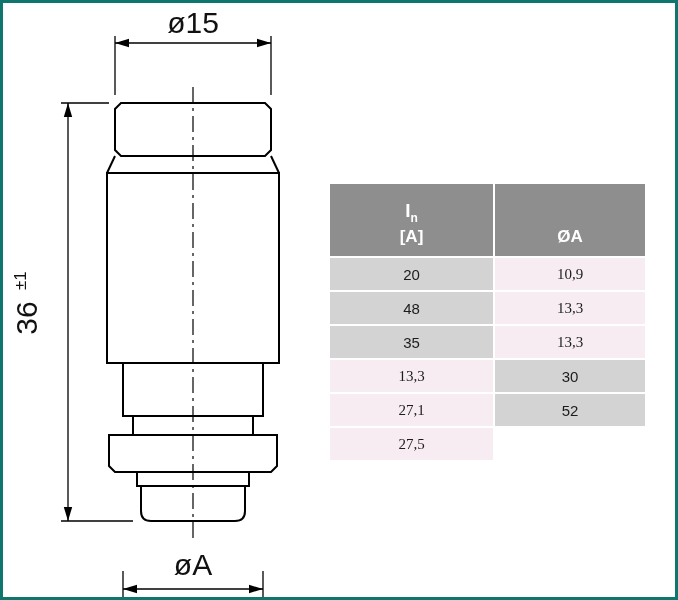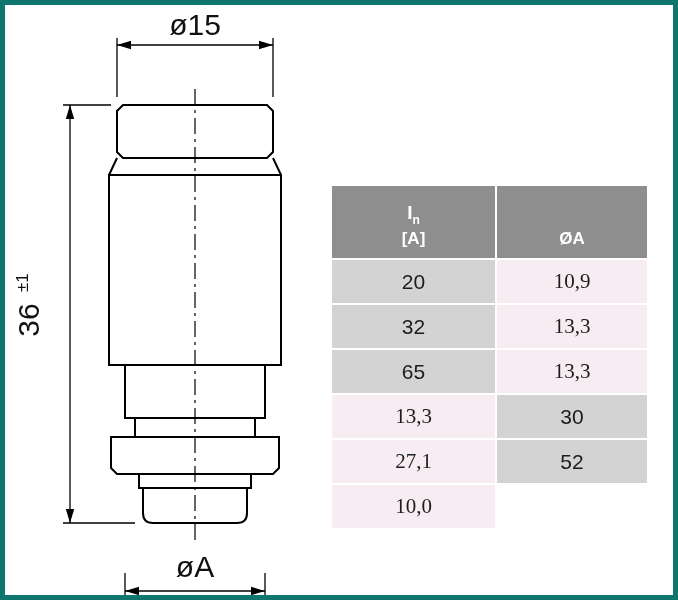--- a/index.html
+++ b/index.html
@@ -1,21 +1,21 @@
 <!DOCTYPE html>
 <html><head>
 <meta charset="utf-8">
 <style>
   html, body { margin: 0; padding: 0; background: #fff; }
   .canvas {
     position: relative;
     width: 678px;
     height: 600px;
     background: #ffffff;
-    border: 5px solid #0f766e;
+    border: 3px solid #0f766e;
     box-sizing: border-box;
     font-family: "Liberation Sans", sans-serif;
     overflow: hidden;
   }
   .drawing-svg { position: absolute; left: 0; top: 0; }
   .drawing-svg text {
     font-family: "Liberation Sans", sans-serif;
     fill: #111;
   }
 
@@ -38,25 +38,25 @@
     align-items: center;
     justify-content: flex-end;
     padding-bottom: 9px;
     box-sizing: border-box;
     line-height: 1.25;
   }
   .th .line1 { font-size: 19px; }
   .th .line1 sub { font-size: 12px; }
   .th .line2 { font-size: 17px; }
   .td {
-    height: 43px;
+    height: 32px;
     display: flex;
     align-items: center;
     justify-content: center;
-    font-size: 21px;
+    font-size: 15px;
     color: #1c1c1c;
   }
   .td.amps { background: #d3d3d3; }
   .td.dia  { background: #f6ecf1; font-family: Liberation Serif, serif; }
 </style>
 </head>
 <body>
 
 <div class="canvas">
 
@@ -115,28 +115,28 @@
       <div class="line2">[A]</div>
     </div>
     <div class="th">
       <div class="line2">ØA</div>
     </div>
 
     <div class="td amps">20</div>
     <div class="td dia">10,9</div>
 
 
-    <div class="td amps">32</div>
+    <div class="td amps">48</div>
     <div class="td dia">13,3</div>
 
-    <div class="td amps">65</div>
+    <div class="td amps">35</div>
     <div class="td dia">13,3</div>
 
     <div class="td dia">13,3</div>
 
     <div class="td amps">30</div>
     <div class="td dia">27,1</div>
 
     <div class="td amps">52</div>
-    <div class="td dia">10,0</div>
+    <div class="td dia">27,5</div>
 
   </div>
 </div>
 
 </body></html>

